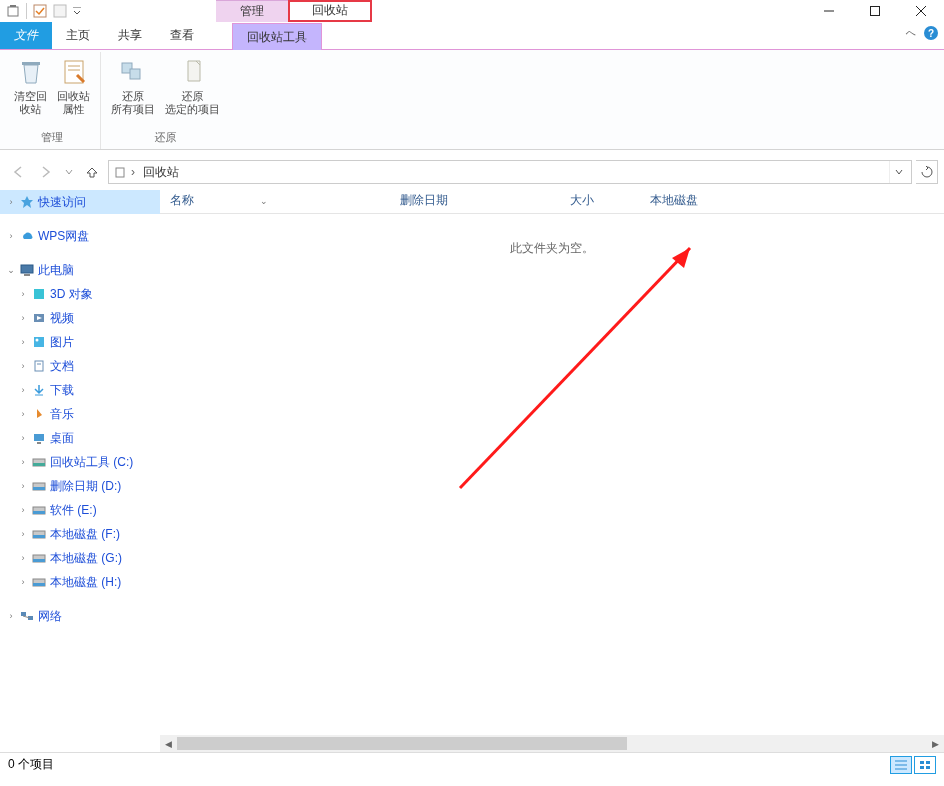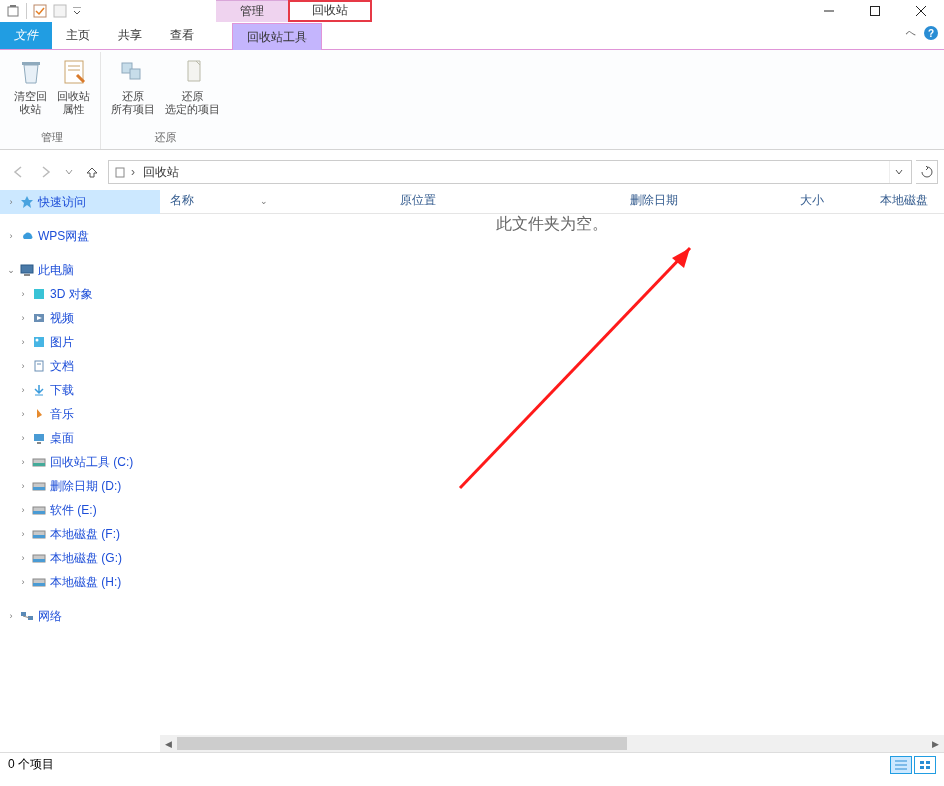--- a/index.html
+++ b/index.html
@@ -57,21 +57,21 @@
 
 .content { flex: 1; display: flex; flex-direction: column; position: relative; }
 .colhdr { height: 26px; display: flex; align-items: center; border-bottom: 1px solid #e5e5e5; }
 .col { font-size: 12px; color: #335b8e; padding: 0 10px; display: flex; align-items: center; gap: 6px; }
 .col.name { width: 230px; }
 .col.orig { width: 230px; }
 .col.date { width: 170px; text-align: right; }
 .col.size { width: 80px; }
 .col.type { flex: 1; }
 .sort-ind { color: #777; font-size: 9px; }
-.empty-msg { text-align: center; color: #666; font-size: 16px; }
+.empty-msg { text-align: center; color: #666; font-size: 12px; margin-top: 26px; }
 
 .hscroll { position: absolute; left: 0; right: 0; bottom: 0; height: 17px; background: #f0f0f0; display: flex; align-items: center; }
 .hscroll-btn { width: 17px; height: 17px; background: #f0f0f0; display: flex; align-items: center; justify-content: center; color: #666; font-size: 9px; }
 .hscroll-track { flex: 1; height: 17px; background: #f0f0f0; position: relative; }
 .hscroll-thumb { position: absolute; left: 0; top: 2px; height: 13px; width: 60%; background: #cdcdcd; }
 
 
 .status { height: 24px; border-top: 1px solid #ddd; display: flex; align-items: center; padding: 0 8px; justify-content: space-between; }
 .status-right { display: flex; gap: 2px; }
 .view-btn { width: 22px; height: 18px; border: 1px solid #219de2; display: flex; align-items: center; justify-content: center; }
@@ -421,21 +421,20 @@
       <span class="tree-lbl">网络</span>
     </div>
   </div>
 
   <div class="content">
     <div class="colhdr">
       <div class="col name">
           <span>名称</span>
           <span class="sort-ind" style="margin-left:60px">⌄</span>
         </div>
-      <div class="col orig">原位置</div>
       <div class="col date">删除日期</div>
       <div class="col size">大小</div>
       <div class="col type">本地磁盘</div>
     </div>
     <div class="empty-msg">此文件夹为空。</div>
 
     <svg class="red-arrow" style="left:280px; top:40px;" width="280" height="280">
       <line x1="20" y1="260" x2="250" y2="20" stroke="#ff1a1a" stroke-width="3"></line>
       <polygon points="250,20 232,30 244,40" fill="#ff1a1a"></polygon>
     </svg>

